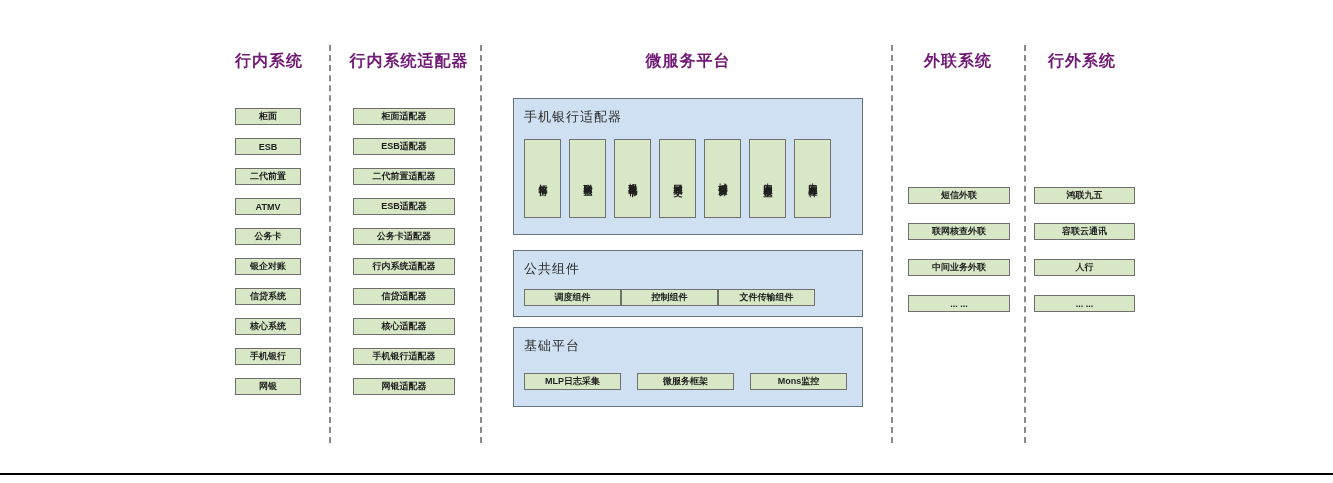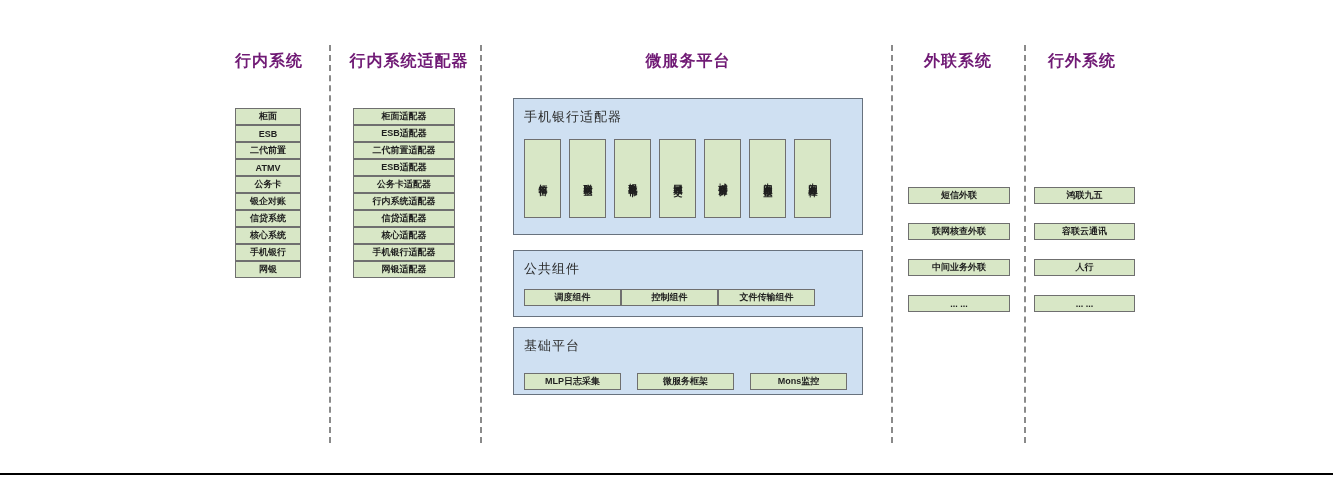--- a/index.html
+++ b/index.html
@@ -10,21 +10,21 @@
   .col-header {
     position:absolute; top:51px; transform:translateX(-50%);
     font-size:16px; font-weight:bold; color:#701a75; white-space:nowrap;
     letter-spacing:1px;
   }
   .dash {
     position:absolute; top:45px; height:398px; width:0;
     border-left:2px dashed #8a8a8a;
   }
   .vlist { position:absolute; display:flex; flex-direction:column; }
-  .gap13 { }
+  .gap13 { gap:13px; }
   .gap19 { gap:19px; }
   .box {
     box-sizing:border-box; height:17px; width:100%;
     background:var(--node-fill); border:1px solid var(--node-border);
     display:flex; align-items:center; justify-content:center;
     font-size:9px; font-weight:bold; color:#1f1f1f; white-space:nowrap;
   }
   .blue-box {
     position:absolute; box-sizing:border-box; width:350px;
     background:var(--container-fill); border:1px solid var(--container-border);
@@ -102,21 +102,21 @@
 
   <div class="blue-box" style="left:513px;top:250px;height:67px">
     <div class="blue-label">公共组件</div>
     <div class="hlist" style="left:10px;top:38px;gap:0">
         <div class="box wbox">调度组件</div>
         <div class="box wbox">控制组件</div>
         <div class="box wbox">文件传输组件</div>
       </div>
   </div>
 
-  <div class="blue-box" style="left:513px;top:327px;height:68px">
+  <div class="blue-box" style="left:513px;top:327px;height:80px">
     <div class="blue-label">基础平台</div>
     <div class="hlist" style="left:10px;top:45px;gap:16px">
         <div class="box wbox">MLP日志采集</div>
         <div class="box wbox">微服务框架</div>
         <div class="box wbox">Mons监控</div>
       </div>
   </div>
 
   <div class="vlist gap19" style="left:908px;top:187px;width:102px">
       <div class="box">短信外联</div>

